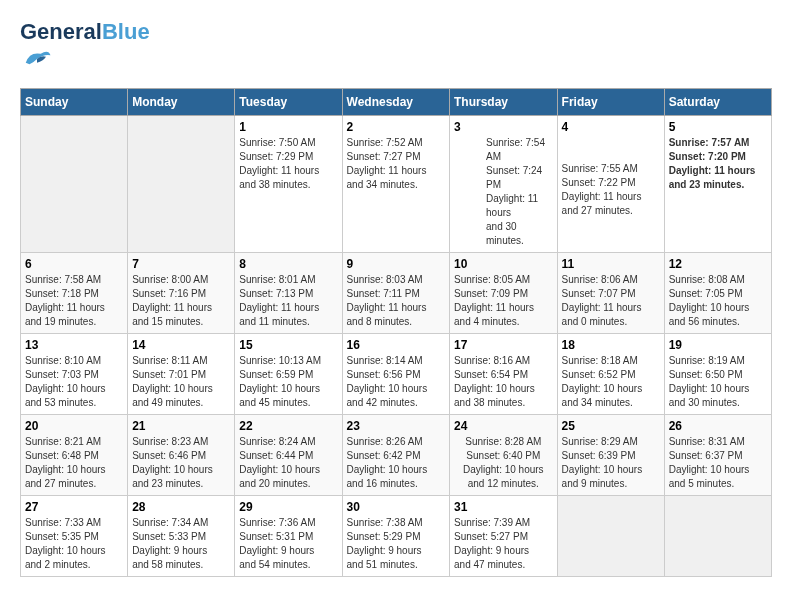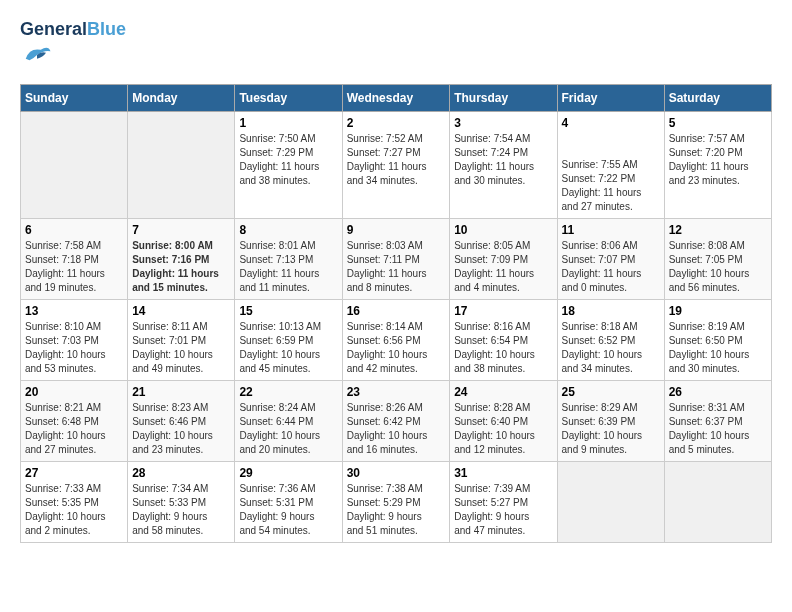--- a/index.html
+++ b/index.html
@@ -14,21 +14,21 @@
       display: flex;
       justify-content: space-between;
       align-items: flex-start;
       margin-bottom: 10px;
     }
     .logo {
       display: flex;
       align-items: center;
     }
     .logo-text {
-      font-size: 18px;
+      font-size: 22px;
       font-weight: bold;
       color: #1a3a5c;
       line-height: 1.1;
     }
     .logo-text span {
       color: #4a9fd4;
     }
     .logo-bird {
       width: 30px;
       height: 30px;
@@ -133,51 +133,51 @@
         </td>
         <td>
           <span class="day-num">2</span>
           <div class="day-info" style="white-space: pre-line;">Sunrise: 7:52 AM
 Sunset: 7:27 PM
 Daylight: 11 hours
 and 34 minutes.</div>
         </td>
         <td>
           <span class="day-num">3</span>
-          <div class="day-info" style="white-space: pre-line;">Sunrise: 7:54 AM
+          <div class="day-info" style="white-space: pre-line; margin-left: 32px;">Sunrise: 7:54 AM
 Sunset: 7:24 PM
 Daylight: 11 hours
 and 30 minutes.</div>
         </td>
         <td>
           <span class="day-num">4</span>
           <div class="day-info" style="white-space: pre-line; margin-top: 28px;">Sunrise: 7:55 AM
 Sunset: 7:22 PM
 Daylight: 11 hours
 and 27 minutes.</div>
         </td>
         <td>
           <span class="day-num">5</span>
-          <div class="day-info" style="white-space: pre-line;">Sunrise: 7:57 AM
+          <div class="day-info" style="white-space: pre-line; font-weight: bold;">Sunrise: 7:57 AM
 Sunset: 7:20 PM
 Daylight: 11 hours
 and 23 minutes.</div>
         </td>
       </tr>
       <tr>
         <td>
           <span class="day-num">6</span>
           <div class="day-info" style="white-space: pre-line;">Sunrise: 7:58 AM
 Sunset: 7:18 PM
 Daylight: 11 hours
 and 19 minutes.</div>
         </td>
         <td>
           <span class="day-num">7</span>
-          <div class="day-info" style="white-space: pre-line; font-weight: bold;">Sunrise: 8:00 AM
+          <div class="day-info" style="white-space: pre-line;">Sunrise: 8:00 AM
 Sunset: 7:16 PM
 Daylight: 11 hours
 and 15 minutes.</div>
         </td>
         <td>
           <span class="day-num">8</span>
           <div class="day-info" style="white-space: pre-line;">Sunrise: 8:01 AM
 Sunset: 7:13 PM
 Daylight: 11 hours
 and 11 minutes.</div>
@@ -286,21 +286,21 @@
         </td>
         <td>
           <span class="day-num">23</span>
           <div class="day-info" style="white-space: pre-line;">Sunrise: 8:26 AM
 Sunset: 6:42 PM
 Daylight: 10 hours
 and 16 minutes.</div>
         </td>
         <td>
           <span class="day-num">24</span>
-          <div class="day-info" style="white-space: pre-line;">Sunrise: 8:28 AM
+          <div class="day-info" style="white-space: pre-line; text-align: center;">Sunrise: 8:28 AM
 Sunset: 6:40 PM
 Daylight: 10 hours
 and 12 minutes.</div>
         </td>
         <td>
           <span class="day-num">25</span>
           <div class="day-info" style="white-space: pre-line;">Sunrise: 8:29 AM
 Sunset: 6:39 PM
 Daylight: 10 hours
 and 9 minutes.</div>

